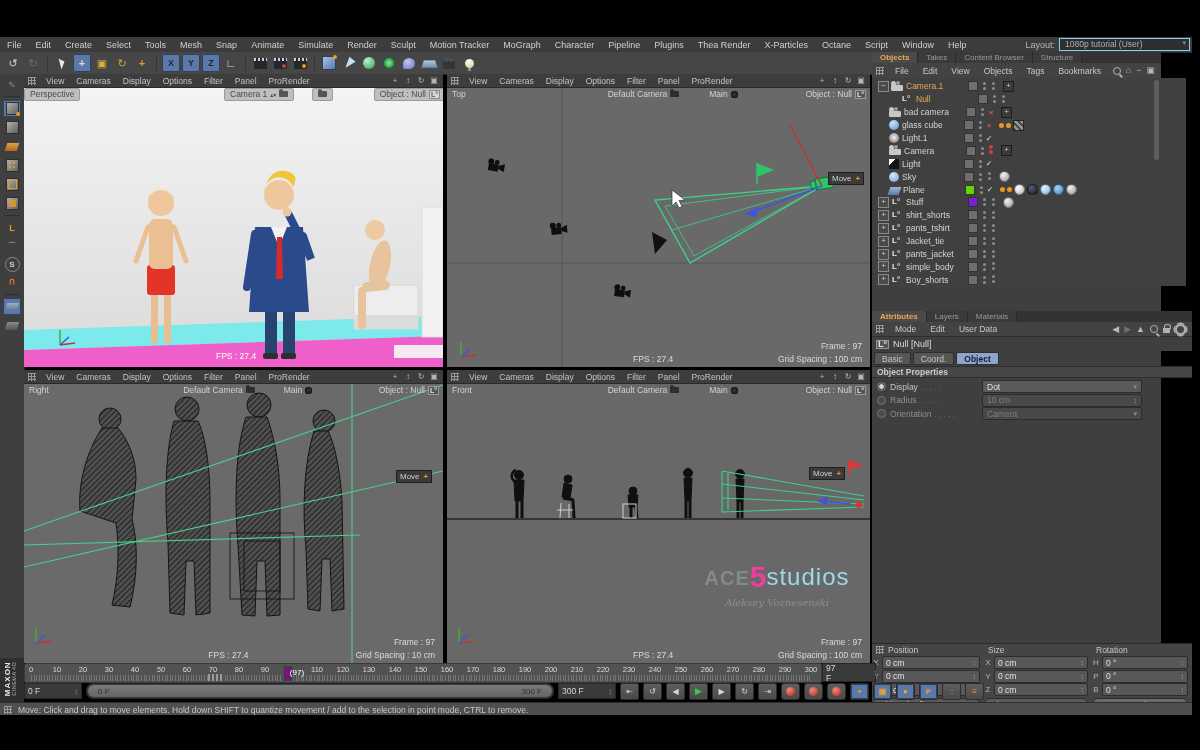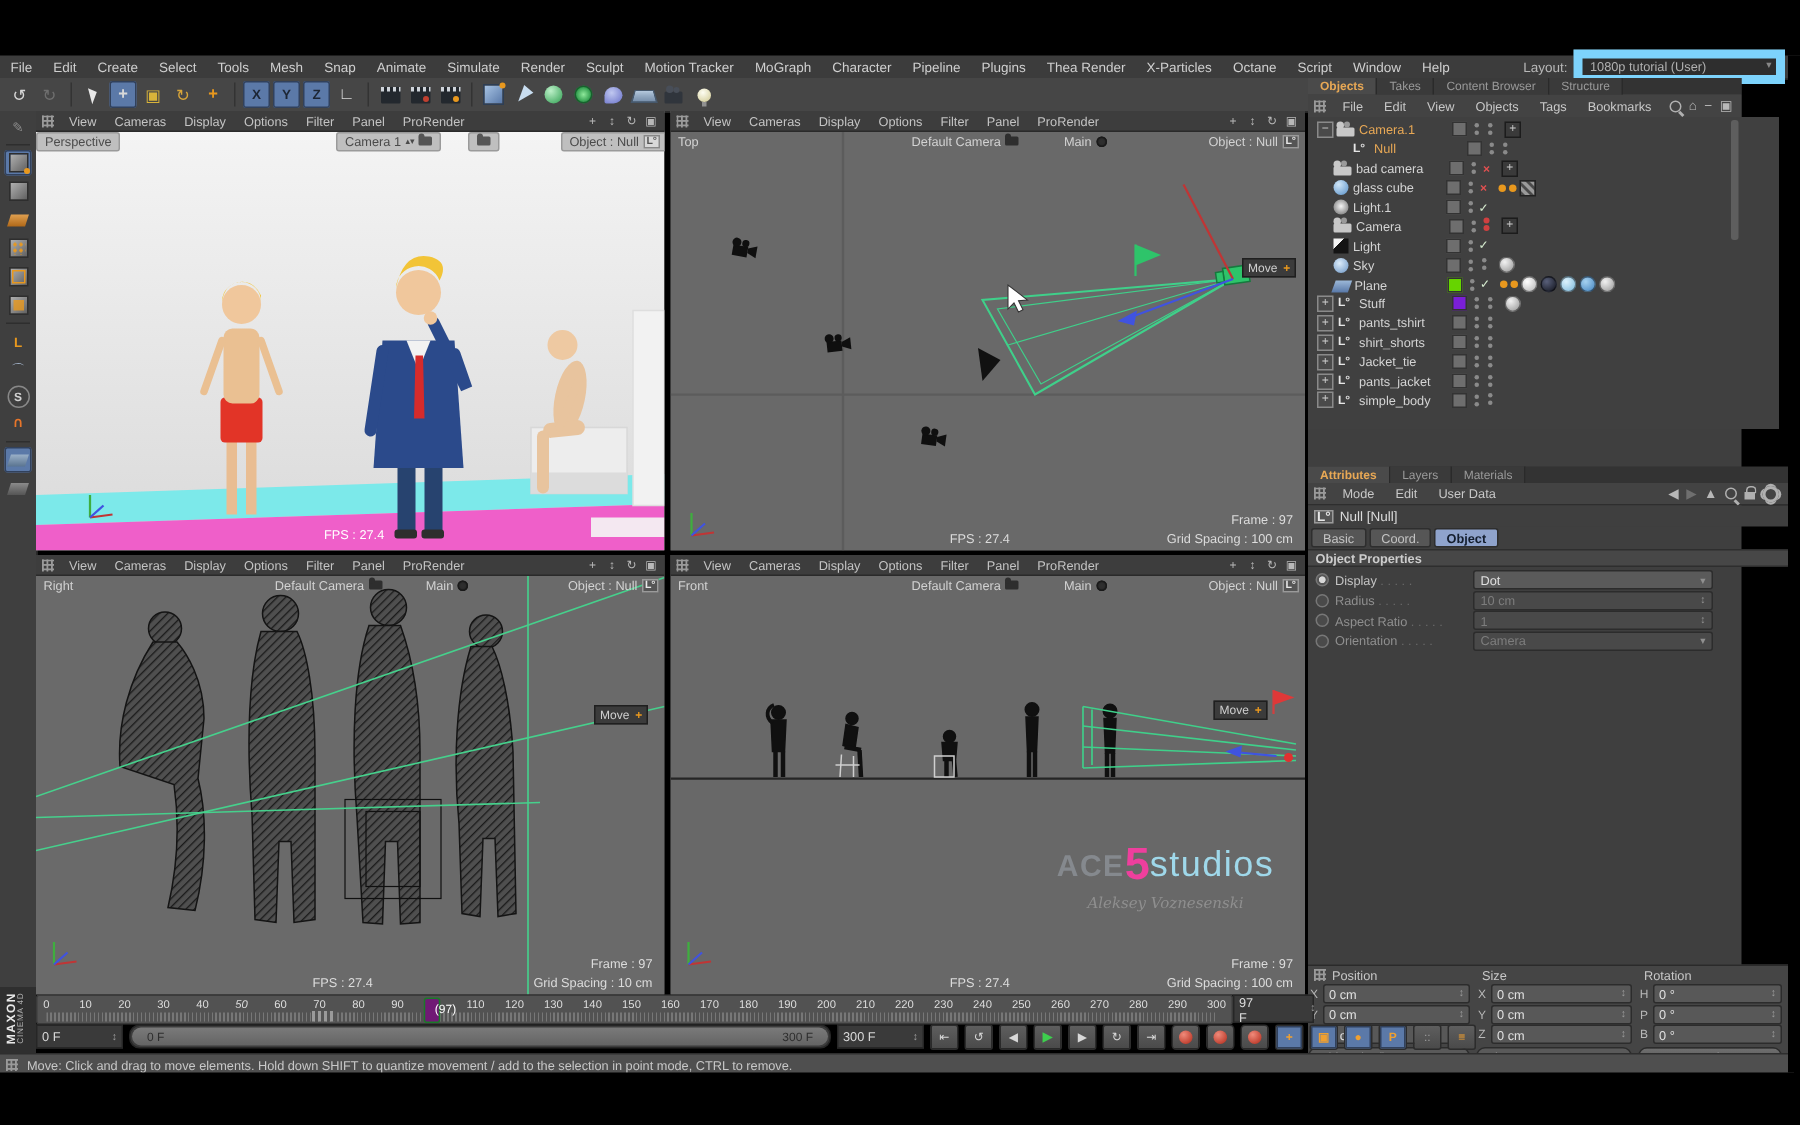--- a/index.html
+++ b/index.html
@@ -3,21 +3,21 @@
 <meta charset="utf-8">
 <style>
   html,body{margin:0;padding:0;background:#000;}
   #app{position:relative;width:1200px;height:750px;background:#000;font-family:"Liberation Sans",sans-serif;overflow:hidden;color:#c8c8c8;}
   .abs{position:absolute;gap:38px;}
   
   #menubar{left:0;top:37px;width:1200px;height:15px;background:#3c3c3c;border-bottom:1px solid #2a2a2a;display:flex;align-items:center;font-size:9px;color:#cfcfcf;}
   #menubar .mi{padding:0 7px;cursor:default;}
   #layoutbox{margin-left:auto;display:flex;align-items:center;gap:4px;padding-right:10px;}
   #layoutbox .lbl{color:#b8b8b8;}
-  #layoutbox .field{background:#2e2e2e;border:6px solid #7dd3fc;color:#b0b0b0;padding:0 14px 1px 5px;font-size:8.5px;position:relative;min-width:110px;}
+  #layoutbox .field{background:#2e2e2e;border:1px solid #7dd3fc;color:#b0b0b0;padding:0 14px 1px 5px;font-size:8.5px;position:relative;min-width:110px;}
   #layoutbox .field::after{content:"▾";position:absolute;right:3px;top:0;font-size:7px;color:#888;}
   
   #toolbar{left:0;top:52px;width:872px;height:22px;background:#464646;border-bottom:1px solid #2a2a2a;display:flex;align-items:center;padding-left:4px;gap:2px;}
   .tico{width:18px;height:18px;display:flex;align-items:center;justify-content:center;font-size:11px;color:#d8d8d8;border-radius:2px;flex:none;}
   .tico.active{background:#5b79a8;box-shadow:inset 0 0 0 1px #31415c;}
   .tsep{width:1px;height:16px;background:#333;margin:0 3px;flex:none;}
   .axisbtn{font-size:9px;font-weight:bold;color:#1d2634;background:#5b79a8;box-shadow:inset 0 0 0 1px #31415c;}
   .cursor-ico{width:0;height:0;border-left:5px solid #e8e8e8;border-top:4px solid transparent;border-bottom:7px solid transparent;transform:rotate(-15deg);}
   .clapper{width:13px;height:11px;background:#23282e;border-radius:1px;position:relative;}
   .clapper::before{content:"";position:absolute;left:0;top:0;width:13px;height:3px;background:repeating-linear-gradient(90deg,#cfd4da 0 2px,#23282e 2px 4px);}
@@ -832,31 +832,31 @@
           <span class="statedots"></span>
           <span class="vis dots"></span>
           <span class="chips">
             <span class="chip mat-grey"></span>
           </span>
         </div>
 
         <div class="om-row">
           <span class="expand plus"></span>
           <span class="obj-icon nullobj"></span>
-          <span class="obj-label">pants_tshirt</span>
+          <span class="obj-label">shirt_shorts</span>
           <span class="layerchip"></span>
           <span class="statedots"></span>
           <span class="vis dots"></span>
           <span class="chips"></span>
         </div>
 
         <div class="om-row">
           <span class="expand plus"></span>
           <span class="obj-icon nullobj"></span>
-          <span class="obj-label">shirt_shorts</span>
+          <span class="obj-label">pants_tshirt</span>
           <span class="layerchip"></span>
           <span class="statedots"></span>
           <span class="vis dots"></span>
           <span class="chips"></span>
         </div>
 
         <div class="om-row">
           <span class="expand plus"></span>
           <span class="obj-icon nullobj"></span>
           <span class="obj-label">Jacket_tie</span>
@@ -879,20 +879,29 @@
         <div class="om-row">
           <span class="expand plus"></span>
           <span class="obj-icon nullobj"></span>
           <span class="obj-label">simple_body</span>
           <span class="layerchip"></span>
           <span class="statedots"></span>
           <span class="vis dots"></span>
           <span class="chips"></span>
         </div>
 
+        <div class="om-row">
+          <span class="expand plus"></span>
+          <span class="obj-icon nullobj"></span>
+          <span class="obj-label">Boy_shorts</span>
+          <span class="layerchip"></span>
+          <span class="statedots"></span>
+          <span class="vis dots"></span>
+          <span class="chips"></span>
+        </div>
       </div>
     <div id="om-scroll"></div>
 
     <div class="tabs" style="position:absolute;left:0;top:259px;width:320px;">
 
     <span class="tab active">Attributes</span>
         <span class="tab">Layers</span>
         <span class="tab">Materials</span>
       </div>
     <div class="panel-menu" style="position:absolute;left:0;top:270px;width:320px;box-sizing:border-box;">
@@ -936,28 +945,20 @@
 
         <div class="prop-row spinner">
           <span class="prop-key"></span>
           <span class="prop-label">Radius</span>
           <span class="prop-field">
             <span class="pf-val">10 cm</span>
             <span class="pf-ctl"></span>
           </span>
         </div>
 
-        <div class="prop-row spinner">
-          <span class="prop-key"></span>
-          <span class="prop-label">Aspect Ratio</span>
-          <span class="prop-field">
-            <span class="pf-val">1</span>
-            <span class="pf-ctl"></span>
-          </span>
-        </div>
 
         <div class="prop-row dropdown">
           <span class="prop-key"></span>
           <span class="prop-label">Orientation</span>
           <span class="prop-field">
             <span class="pf-val">Camera</span>
             <span class="pf-ctl"></span>
           </span>
         </div>
       </div>

